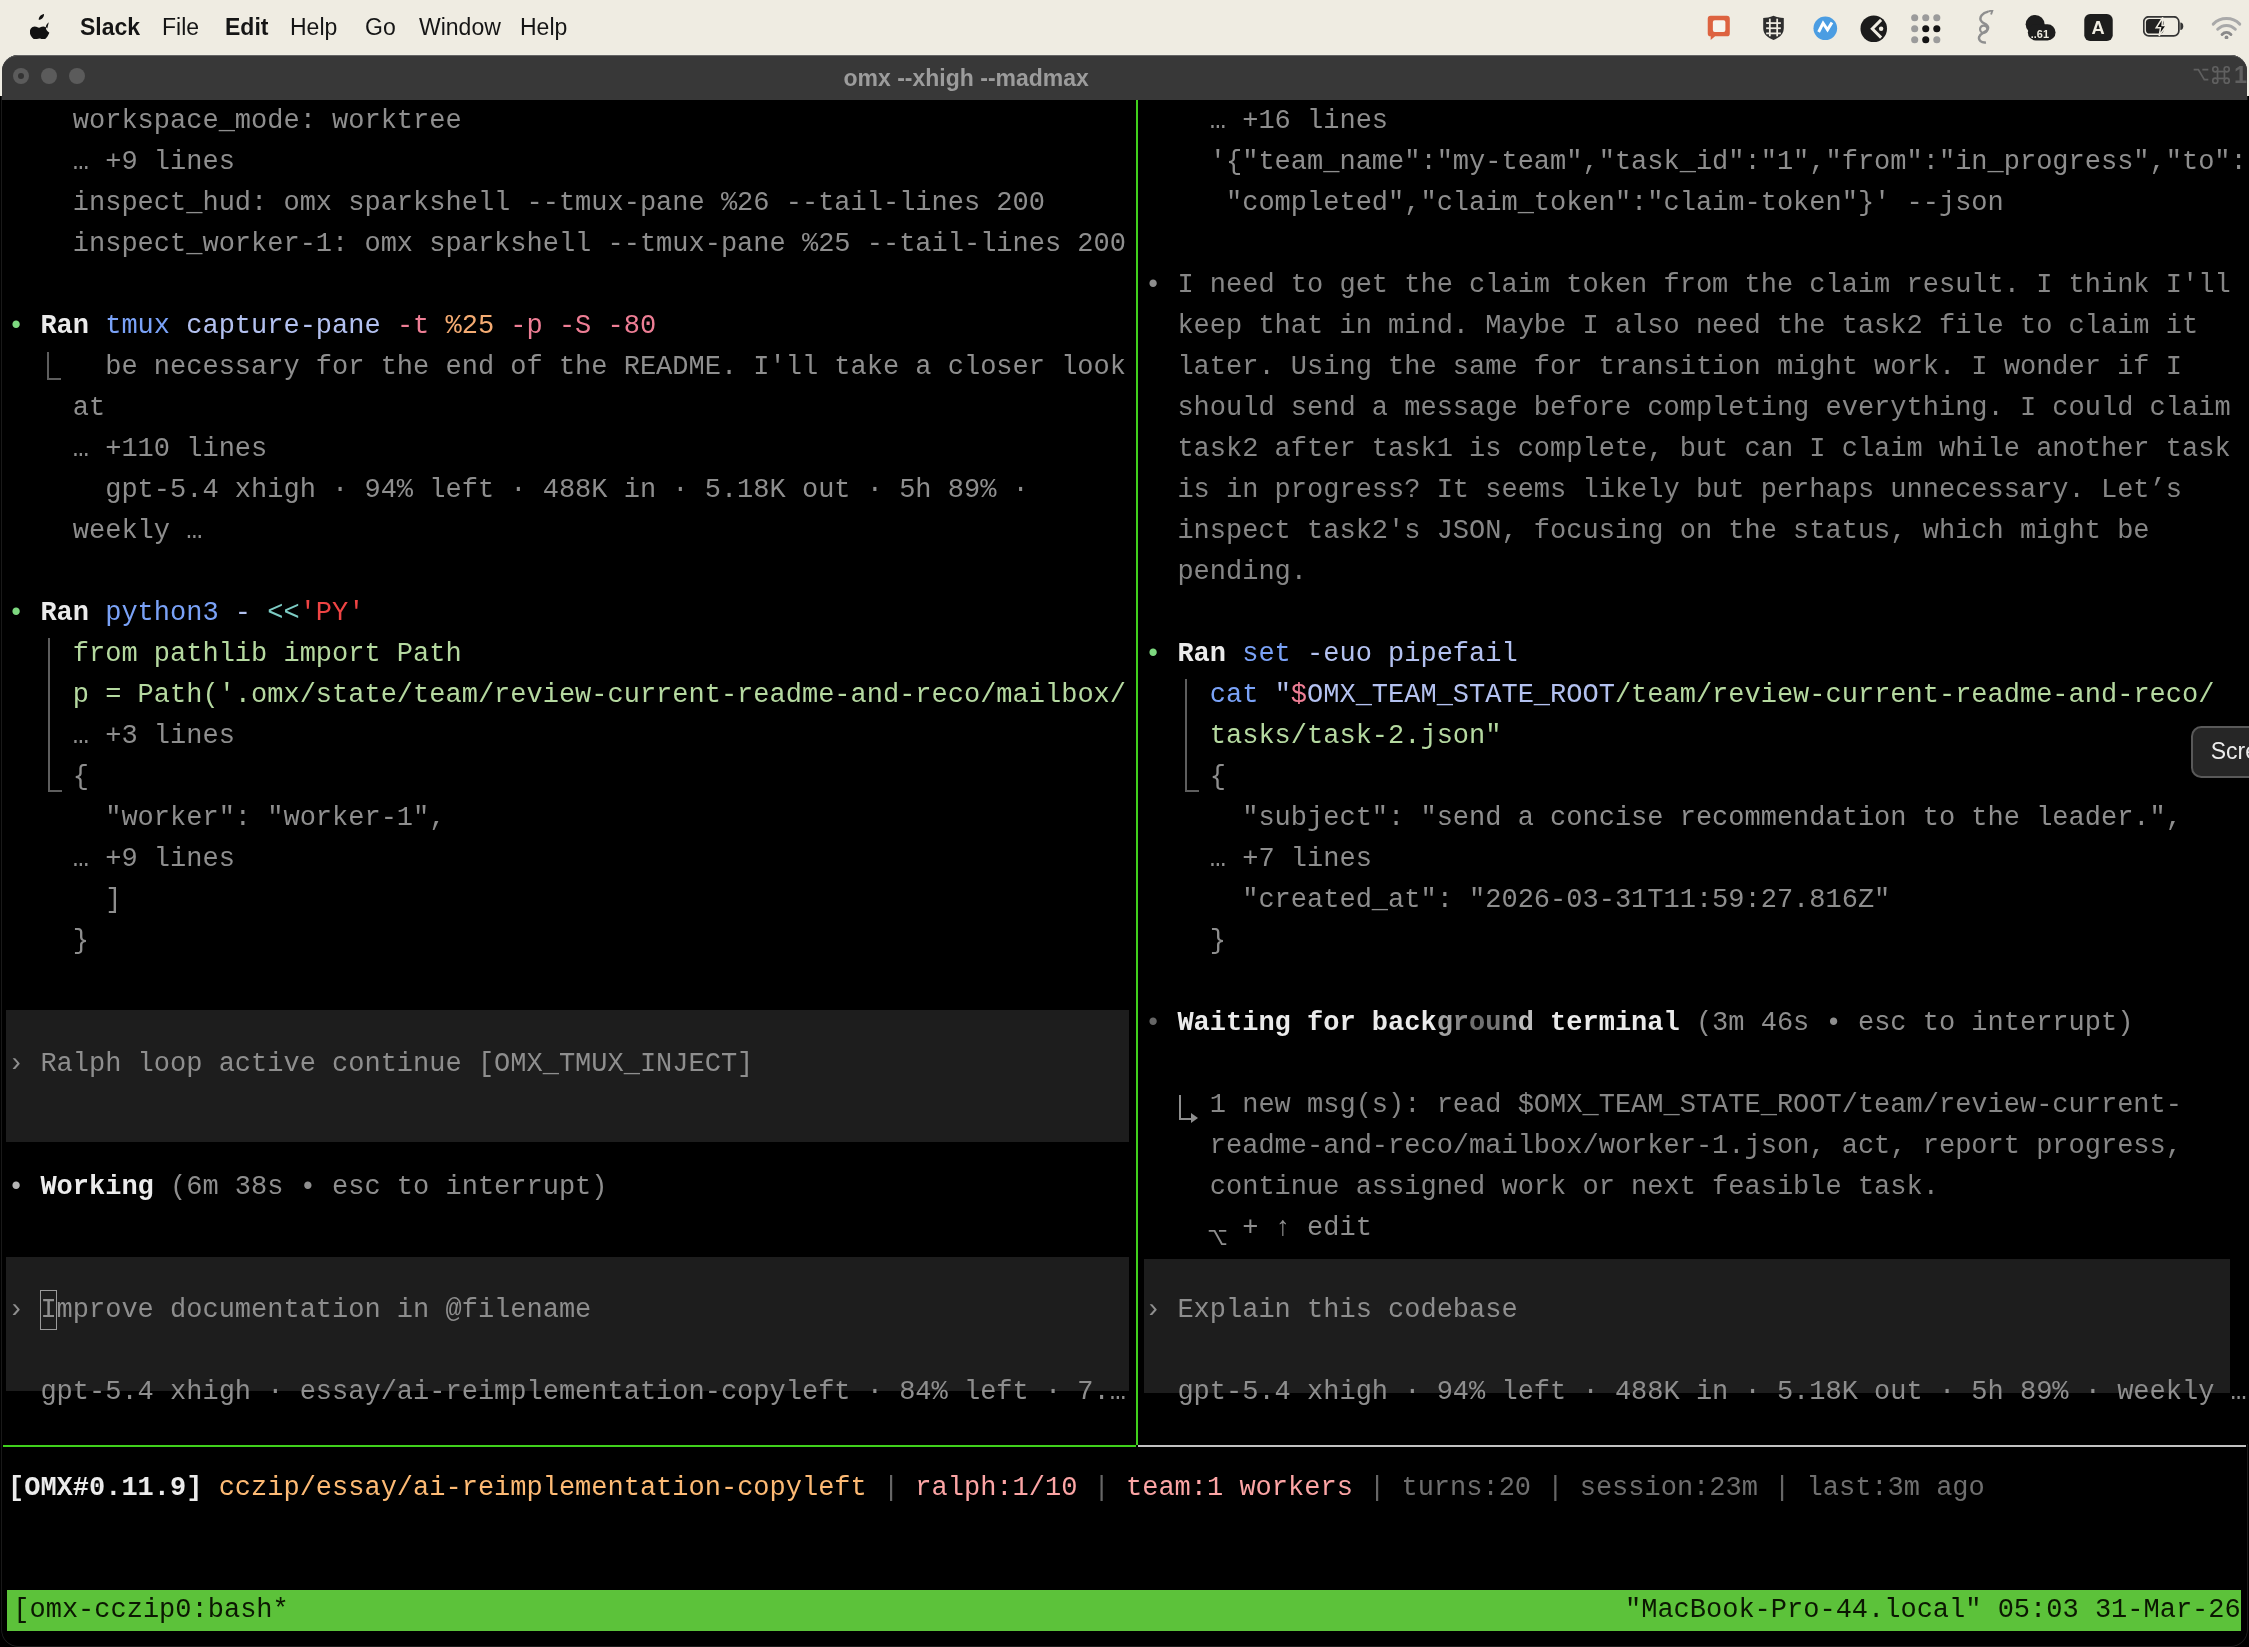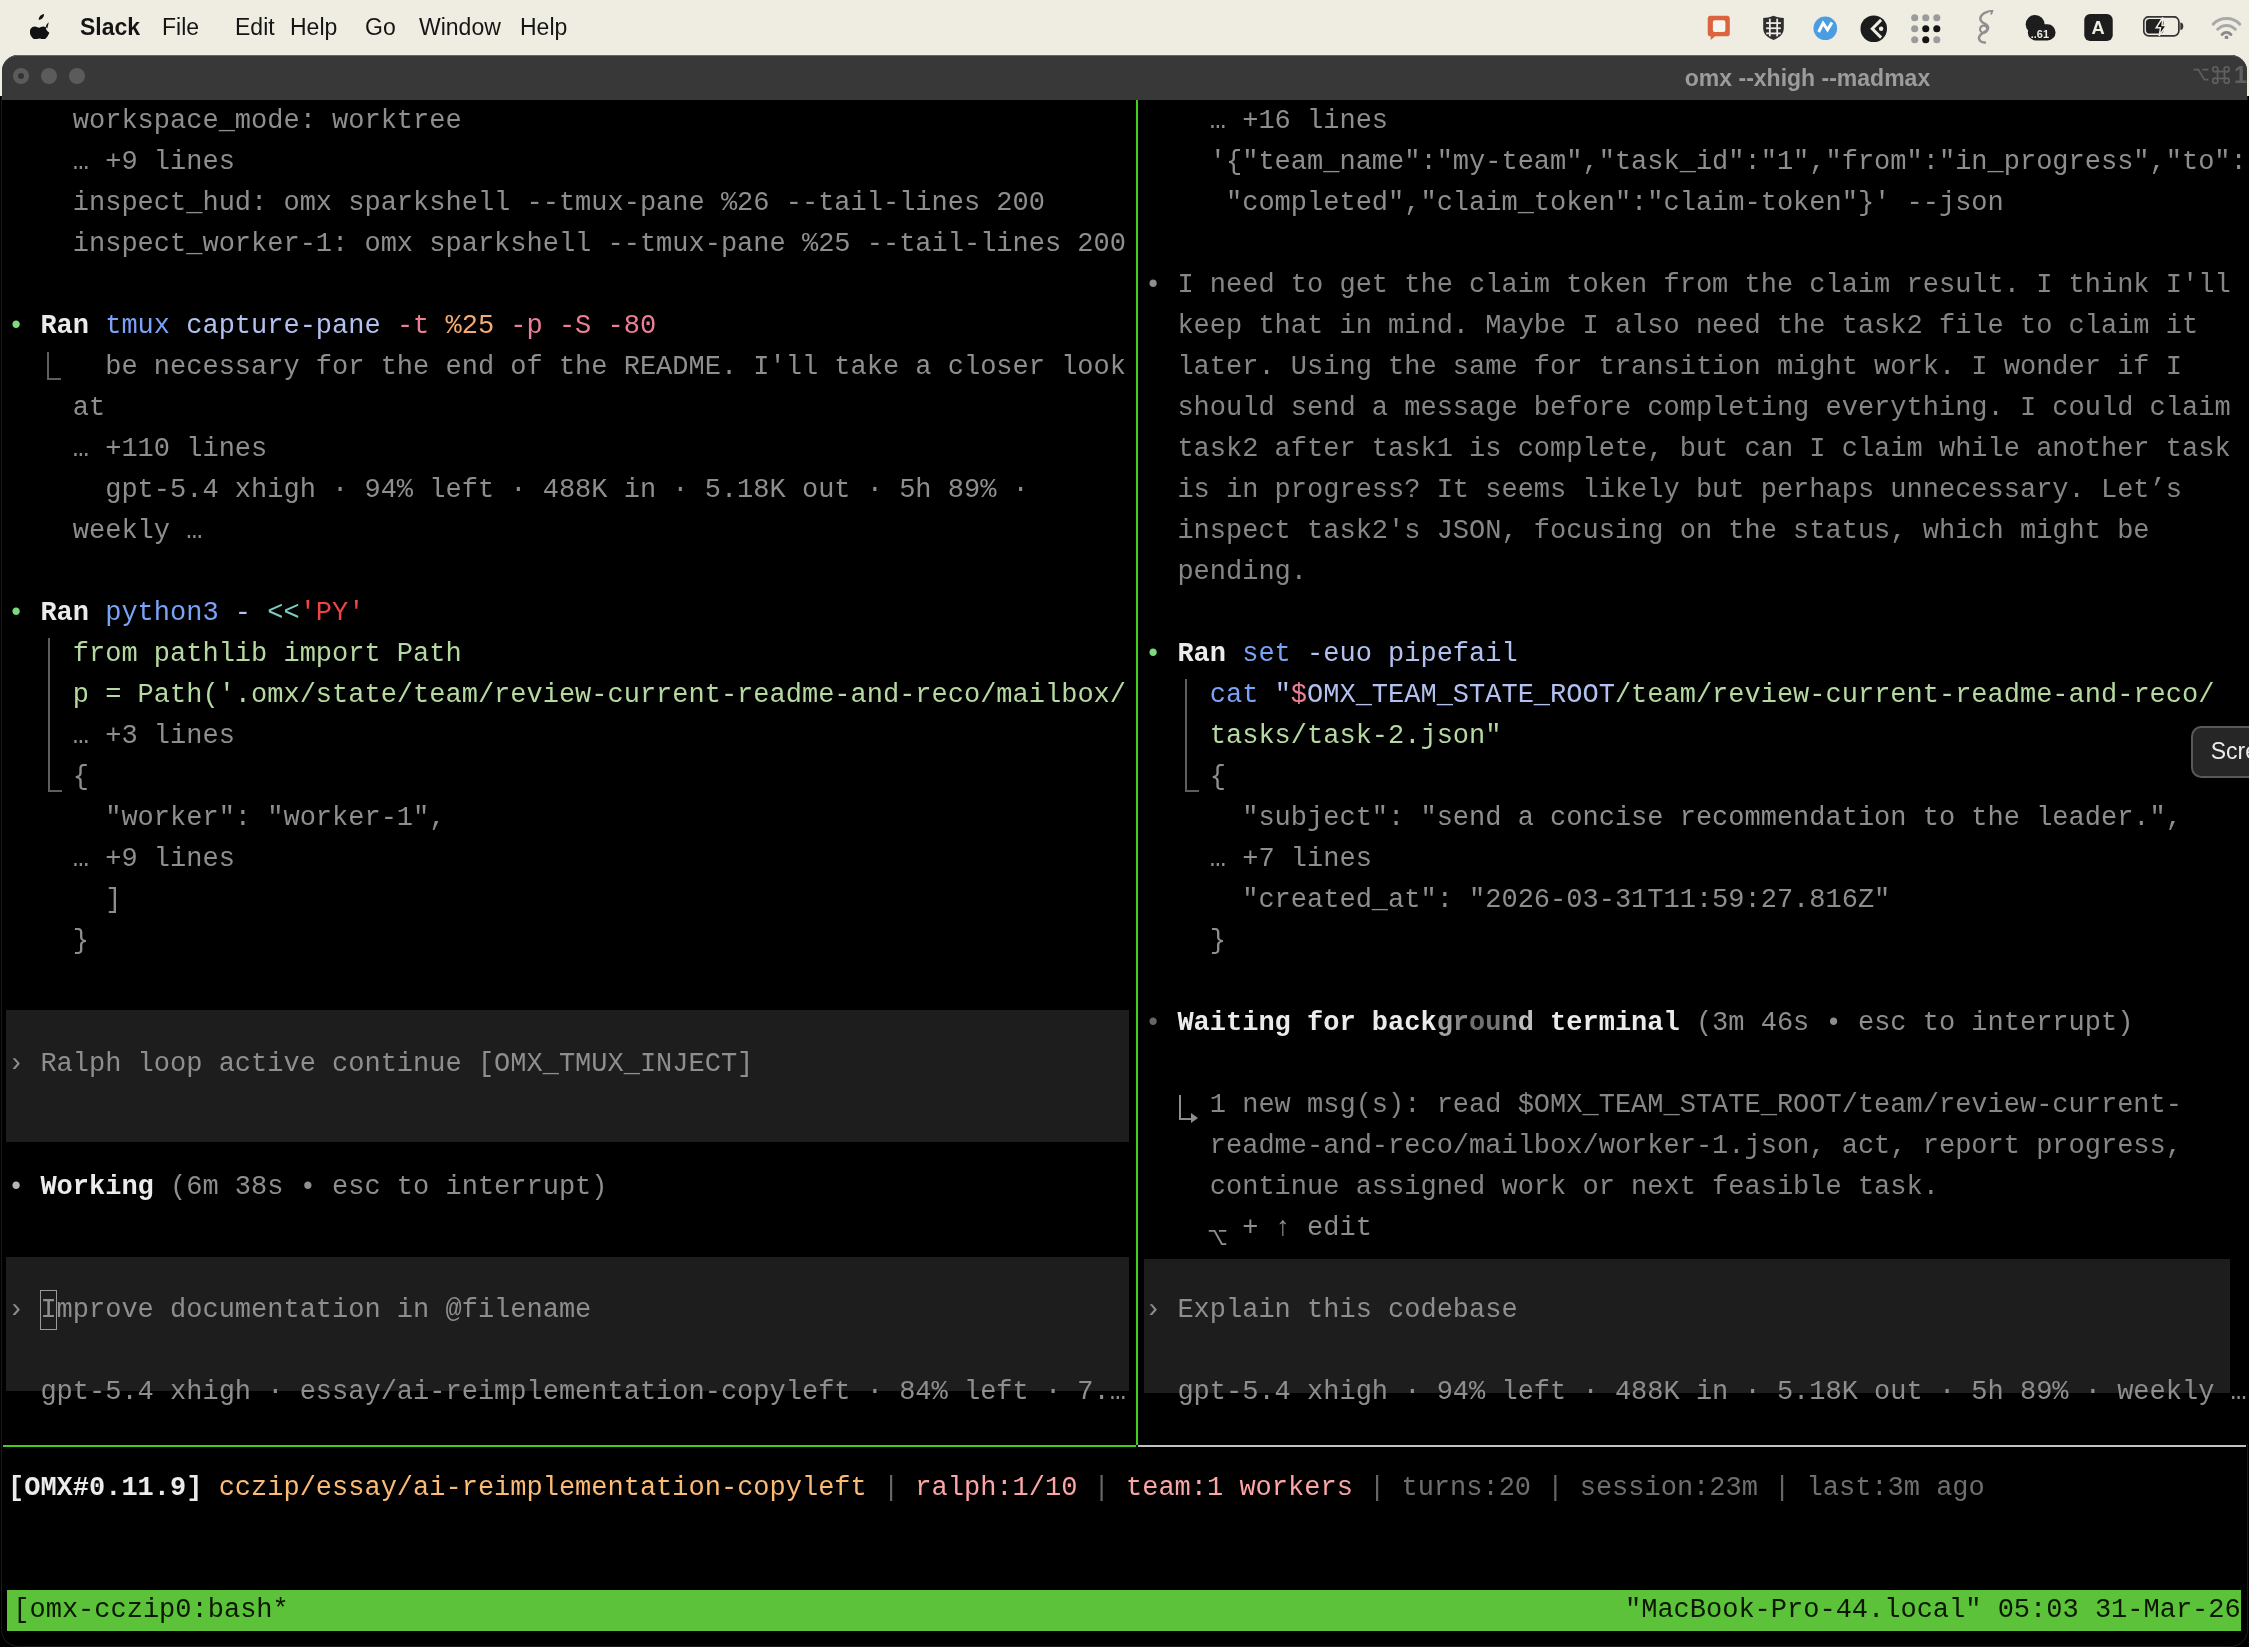--- a/index.html
+++ b/index.html
@@ -2,21 +2,21 @@
 <html style="font-size:11.8px"><head><meta charset="utf-8"><style>
 *{margin:0;padding:0;box-sizing:border-box}
 html,body{width:2250px;height:1648px;background:#000;overflow:hidden;position:relative}
 .abs{position:absolute}
 #desk{position:absolute;top:0;left:0;width:2250px;height:96px;background:#efece2}
 #menubar{position:absolute;top:0;left:0;width:2250px;height:53px;background:#efece2;font-family:"Liberation Sans",sans-serif;color:#151515}
 .mi{position:absolute;top:0;height:53px;line-height:55px;font-size:23px}
 #win{position:absolute;left:2.2px;top:55px;width:2245px;height:1591px;background:#000;border-radius:16px;overflow:hidden;box-shadow:0 0 0 0.7px rgba(255,255,255,0.14)}
 #titlebar{position:absolute;left:2.2px;top:55px;width:2245px;height:45px;background:#383838;border-radius:16px 16px 0 0;border-top:0.7px solid #646464}
 .tl{position:absolute;width:16px;height:16px;border-radius:50%;background:#5b5b5b;top:68px}
-#title{position:absolute;top:55px;left:2.2px;width:1928px;height:45px;text-align:right;line-height:47px;font-family:"Liberation Sans",sans-serif;font-weight:bold;font-size:23px;color:#9c9c9c}
+#title{position:absolute;top:55px;left:2.2px;width:1928px;height:45px;text-align:center;line-height:47px;font-family:"Liberation Sans",sans-serif;font-weight:bold;font-size:23px;color:#9c9c9c}
 pre{font-family:"Liberation Mono",monospace;font-size:27px;line-height:41px;color:#8e8e8e;position:absolute;white-space:pre}
 .w{color:#ebebeb;font-weight:bold}
 .b{color:#7aa2f7}
 .lv{color:#b3c1f0}
 .pk{color:#ee7e95}
 .or{color:#f4ab72}
 .gr{color:#b5d9a0}
 .tl2{color:#7dccc4}
 .pu{color:#ef4444}
 .bg{color:#7dd87f}
@@ -52,21 +52,21 @@
 <circle cx="5.6" cy="20.4" r="3.3" fill="none" stroke="#606060" stroke-width="2.2"></circle>
 <circle cx="20.4" cy="20.4" r="3.3" fill="none" stroke="#606060" stroke-width="2.2"></circle>
   </svg>
 <div class="abs" style="left:2234px;top:62px;font-family:'Liberation Sans',sans-serif;font-size:23.6px;color:#606060;font-weight:bold">1</div>
 <div id="menubar">
     <svg class="abs" style="left:30px;top:14px" width="20.7" height="25" viewBox="0 0 27 33">
 <path fill="#111" d="M18.3 0c.2 2-.6 3.9-1.8 5.3-1.2 1.4-3.2 2.5-5.1 2.4-.3-1.9.7-3.9 1.8-5.1C14.5 1.2 16.6.2 18.3 0zM24.6 11.1c-.2.1-3.8 2.1-3.8 6.5 0 5.1 4.5 6.9 4.6 6.9 0 .1-.7 2.4-2.3 4.8-1.4 2.1-2.9 4.2-5.2 4.2-2.3 0-3-1.3-5.6-1.3-2.6 0-3.5 1.4-5.6 1.4-2.3 0-3.9-2.2-5.3-4.3C-.3 26.9-1.3 22.5 1 19.3c1.1-1.6 3.1-2.7 5.2-2.7 2.3 0 3.7 1.4 5.6 1.4 1.8 0 2.9-1.4 5.6-1.4 1.9 0 3.9.9 5.2 2.5z"></path>
     </svg>
     <div class="mi" style="left:80px;font-weight:bold">Slack</div>
     <div class="mi" style="left:162px;font-weight:normal">File</div>
-    <div class="mi" style="left:235px;font-weight:normal">Edit</div>
+    <div class="mi" style="left:225px;font-weight:bold">Edit</div>
     <div class="mi" style="left:290px;font-weight:normal">Help</div>
     <div class="mi" style="left:365px;font-weight:normal">Go</div>
     <div class="mi" style="left:419px;font-weight:normal">Window</div>
     <div class="mi" style="left:520px;font-weight:normal">Help</div>
     <svg class="abs" style="left:1707px;top:14.8px" width="25" height="25" viewBox="0 0 34 34">
 <path d="M5 1 h22 a4 4 0 0 1 4 4 v20 a4 4 0 0 1 -4 4 h-16 l-6 5 v-5 h0 a4 4 0 0 1 -4 -4 v-20 a4 4 0 0 1 4 -4 z" fill="#dd6340"></path>
 <rect x="8" y="7" width="17" height="16" rx="2.5" fill="#f6f4ec"></rect>
     </svg>
     <svg class="abs" style="left:1761px;top:14.8px" width="25" height="25" viewBox="0 0 34 34">
 <path d="M17 1 C22 3 27 4 31 4 V18 C31 26 25 31 17 34 C9 31 3 26 3 18 V4 C7 4 12 3 17 1 Z" fill="#2e2e2e"></path>

